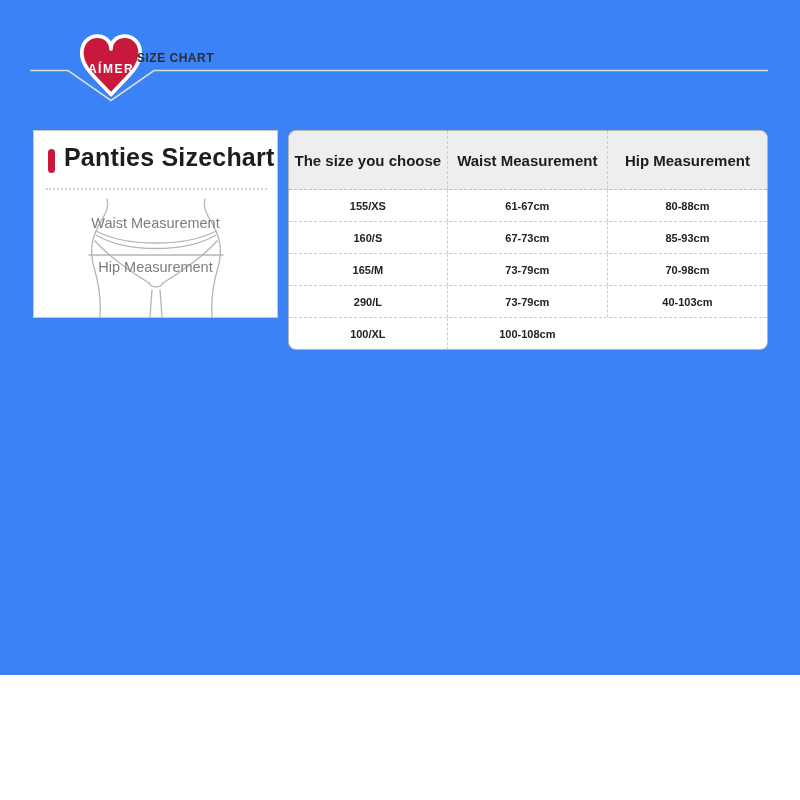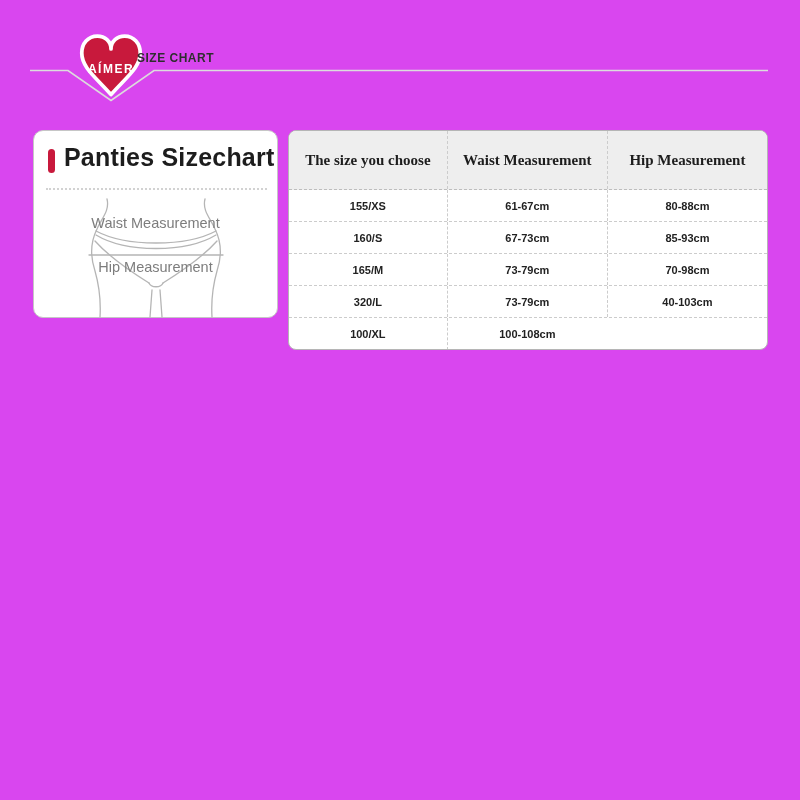--- a/index.html
+++ b/index.html
@@ -1,37 +1,37 @@
 <!DOCTYPE html>
 <html><head>
 <meta charset="utf-8">
 <style>
   * { margin: 0; padding: 0; box-sizing: border-box; }
   html, body { width: 800px; height: 800px; background: #ffffff; }
   body { font-family: "Liberation Sans", "DejaVu Sans", sans-serif; position: relative; overflow: hidden; }
 
-  .canvas { position: absolute; inset: 0; width: 800px; height: 800px; background: #d946ef; }
+  .canvas { position: absolute; inset: 0; width: 800px; height: 675px; background: #3b82f6; }
 
   
   .top-line-svg { position: absolute; left: 0; top: 0; width: 800px; height: 120px; z-index: 1; }
   .logo { position: absolute; left: 77px; top: 24px; width: 68px; height: 84px; z-index: 2; }
   .logo svg { position: absolute; inset: 0; width: 100%; height: 100%; }
   .logo-text {
     position: absolute; left: 0; right: 0; top: 38px; text-align: center;
     color: #ffffff; font-size: 12px; font-weight: 700; letter-spacing: 1.5px;
   }
   .section-label {
     position: absolute; left: 137px; top: 51px; z-index: 2;
     font-size: 12px; font-weight: 700; color: #2e2e2e; letter-spacing: 0.5px;
   }
 
   
   .panel {
     position: absolute; left: 33px; top: 130px; width: 245px; height: 188px;
-    background: #fff; border: 1px solid #c6c6c6; border-radius: 10px;
+    background: #fff; border: 1px solid #c6c6c6; border-radius: 0;
   }
   .accent-bar {
     position: absolute; left: 14px; top: 18px; width: 7px; height: 24px;
     border-radius: 3.5px; background: #c8193c;
   }
   .panel-title {
     position: absolute; left: 30px; top: 12px;
     font-size: 25px; font-weight: 700; color: #1d1d1d; letter-spacing: 0.2px;
   }
   .dotted-sep {
@@ -48,21 +48,21 @@
   }
   .fig-label.waist { top: 84px; }
   .fig-label.hip   { top: 128px; }
 
   
   .size-table {
     position: absolute; left: 288px; top: 130px; width: 480px; height: 220px;
     background: #fff; border: 1px solid #b5b5b5; border-radius: 8px; overflow: hidden;
   }
   .thead, .trow { display: grid; grid-template-columns: 33% 33.5% 33.5%; }
-  .thead { height: 59px; background: #eeeeee; border-bottom: 1px dashed #bdbdbd; font-family: Liberation Serif, serif; }
+  .thead { height: 59px; background: #eeeeee; border-bottom: 1px dashed #bdbdbd; }
   .th {
     display: flex; align-items: center; justify-content: center;
     font-size: 15px; font-weight: 700; color: #1d1d1d;
   }
   .trow { height: 32px; border-bottom: 1px dashed #cccccc; }
   .trow:last-child { border-bottom: none; }
   .td {
     display: flex; align-items: center; justify-content: center;
     font-size: 11px; font-weight: 700; color: #222222;
   }
@@ -129,21 +129,21 @@
           <div class="td">160/S</div>
           <div class="td sep">67-73cm</div>
           <div class="td sep">85-93cm</div>
         </div>
         <div class="trow">
           <div class="td">165/M</div>
           <div class="td sep">73-79cm</div>
           <div class="td sep">70-98cm</div>
         </div>
         <div class="trow">
-          <div class="td">320/L</div>
+          <div class="td">290/L</div>
           <div class="td sep">73-79cm</div>
           <div class="td sep">40-103cm</div>
         </div>
         <div class="trow">
           <div class="td">100/XL</div>
           <div class="td sep">100-108cm</div>
         </div>
       </div>
   </div>
 

